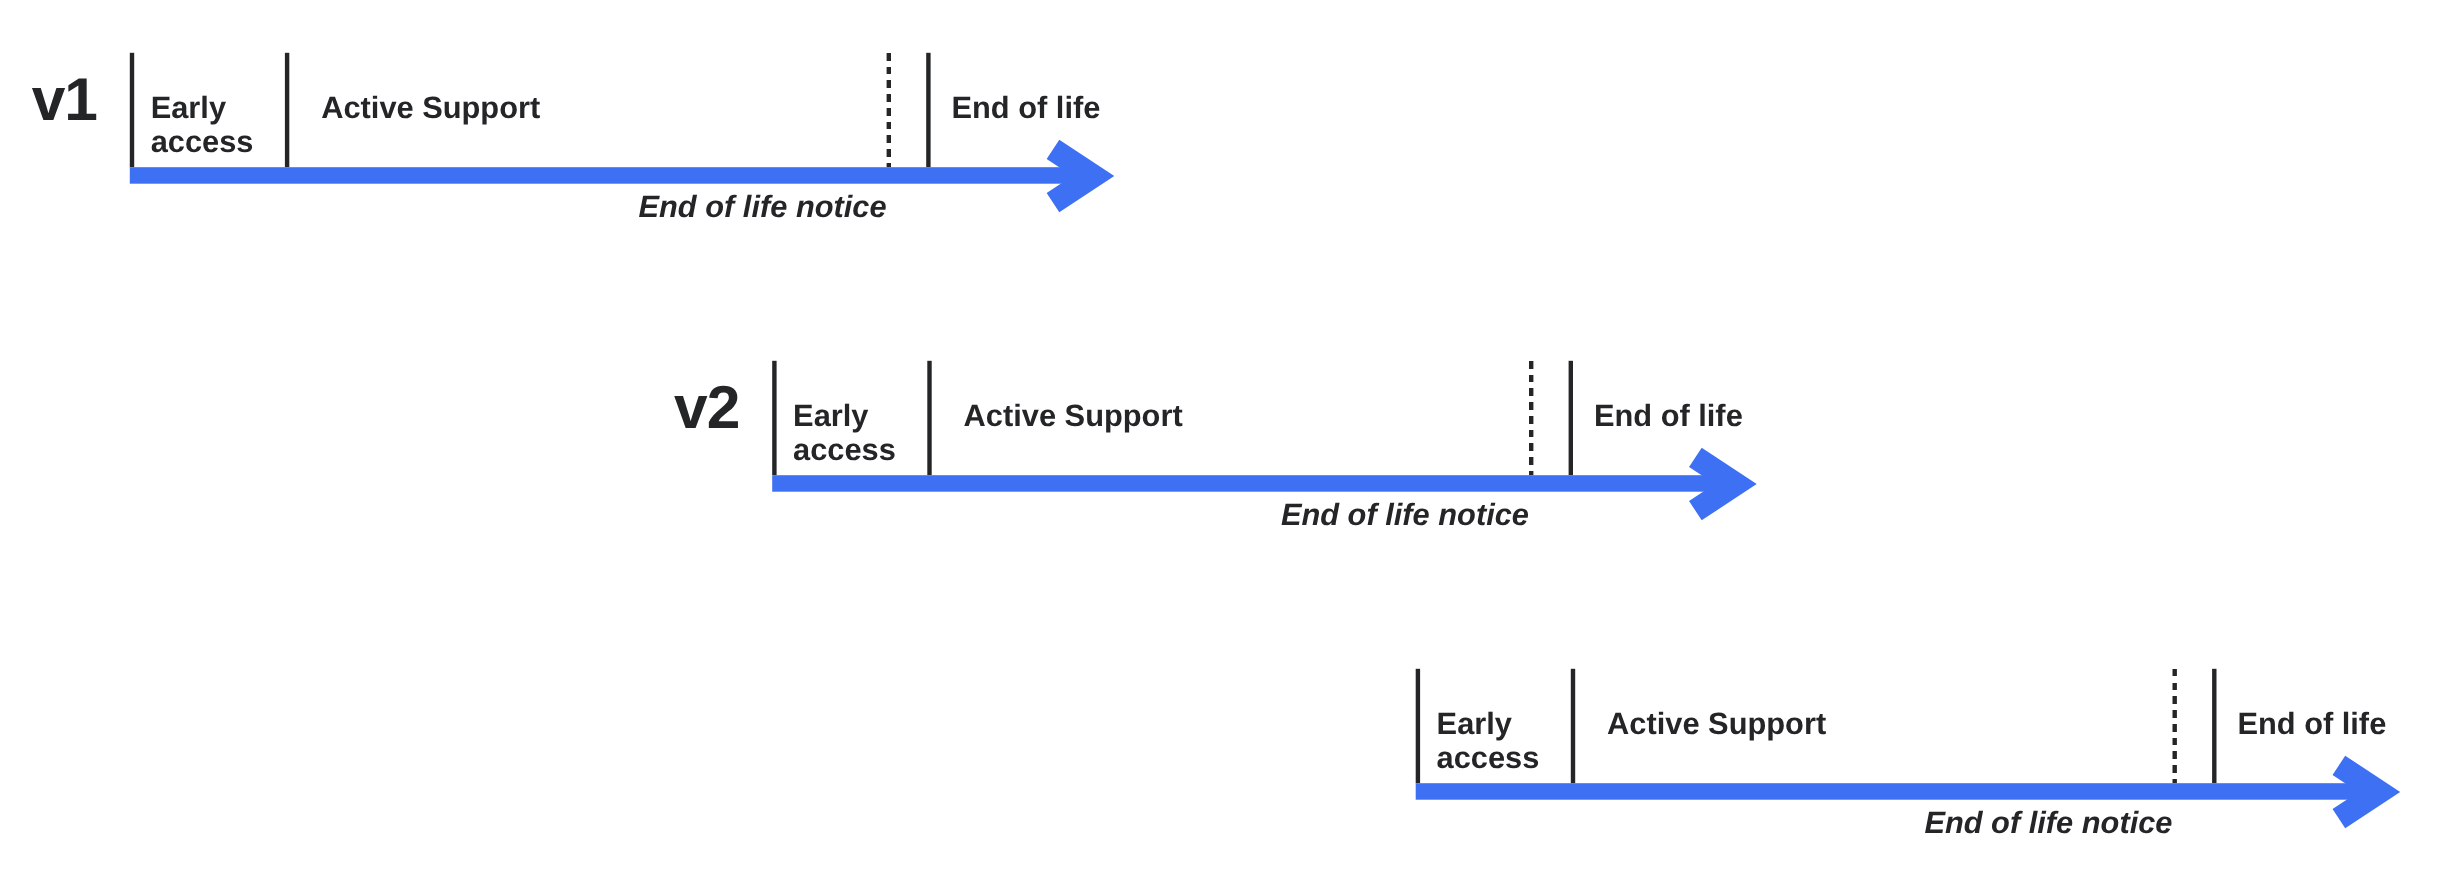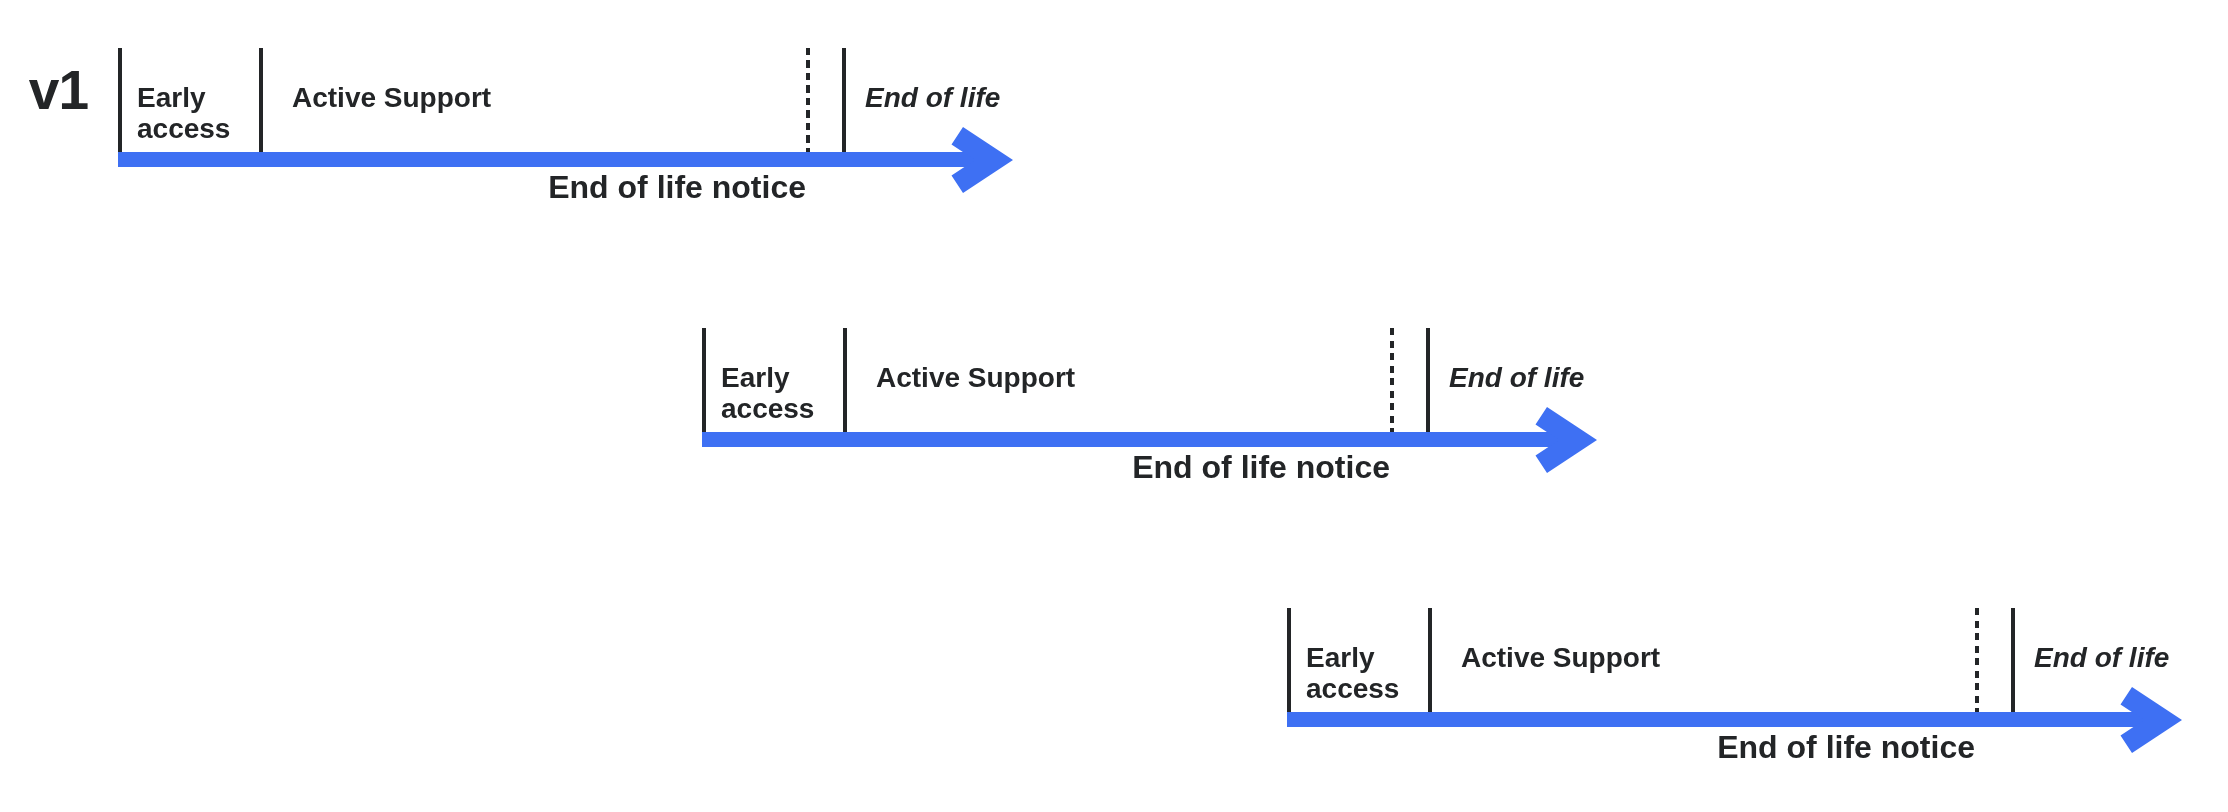--- a/index.html
+++ b/index.html
@@ -35,35 +35,35 @@
   }
   .tick-eol{left:724px;}
 
   .stage{
     position:absolute;top:43px;
     font-size:28px;line-height:31px;font-weight:700;
     color:var(--text-dark,#232527);white-space:nowrap;margin-top:39px;
   }
   .stage-early{left:19px;width:118px;white-space:normal;}
   .stage-active{left:174px;}
-  .stage-eol{left:747px;font-style:italic;}
+  .stage-eol{left:747px;}
 
   .bar{
     position:absolute;left:0;top:152px;width:882px;height:15px;
     background:var(--arrow-blue,#3E70F3);
   }
   .chev{
     position:absolute;left:830px;top:125px;width:70px;height:70px;
   }
   .chev polygon{fill:var(--arrow-blue,#3E70F3);}
 
   .notice{
     position:absolute;left:368px;top:172px;width:320px;
-    text-align:right;font-size:32px;line-height:31px;font-weight:700;
-    color:var(--text-dark,#232527);white-space:nowrap;
+    text-align:right;font-size:28px;line-height:31px;font-weight:700;
+    color:var(--text-dark,#232527);white-space:nowrap;font-style:italic;
   }
 </style>
 </head>
 <body>
 
 <div class="canvas">
 
   <div class="row row-v1">
     <div class="vlabel">v1</div>
     <div class="tick tick-start"></div>
@@ -74,20 +74,21 @@
     <div class="tick tick-eol"></div>
     <div class="stage stage-eol">End of life</div>
     <div class="bar"></div>
     <svg class="chev" viewBox="0 0 70 70">
       <polygon points="15,2 65,35 15,68 3.5,50.5 27,35 3.5,19.5"></polygon>
     </svg>
     <div class="notice">End of life notice</div>
   </div>
 
   <div class="row row-v2">
+    <div class="vlabel">v2</div>
     <div class="tick tick-start"></div>
     <div class="stage stage-early">Early access</div>
     <div class="tick tick-active"></div>
     <div class="stage stage-active">Active Support</div>
     <div class="tick tick-dashed"></div>
     <div class="tick tick-eol"></div>
     <div class="stage stage-eol">End of life</div>
     <div class="bar"></div>
     <svg class="chev" viewBox="0 0 70 70">
       <polygon points="15,2 65,35 15,68 3.5,50.5 27,35 3.5,19.5"></polygon>

